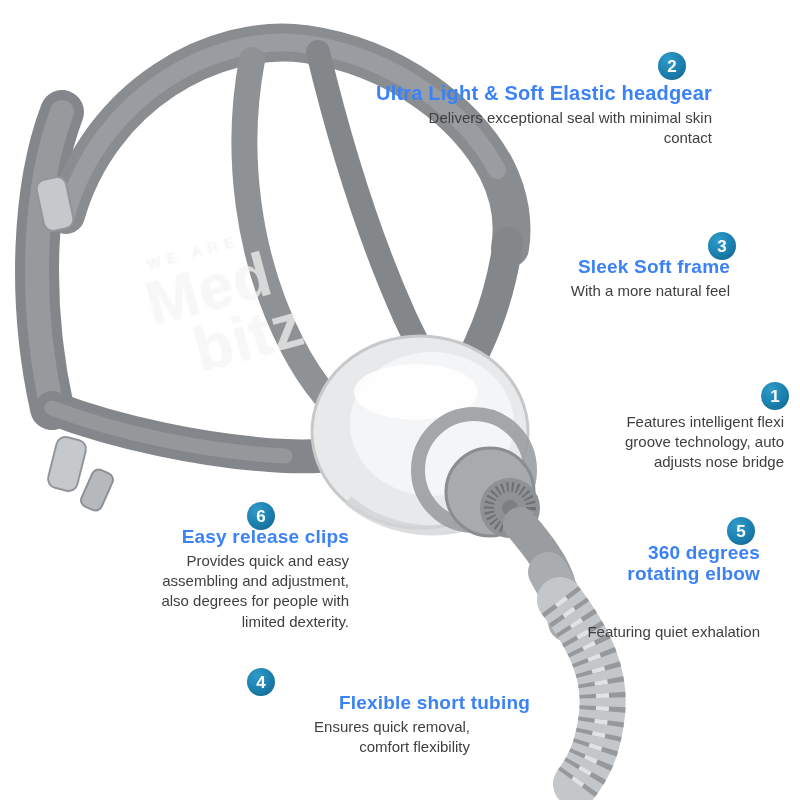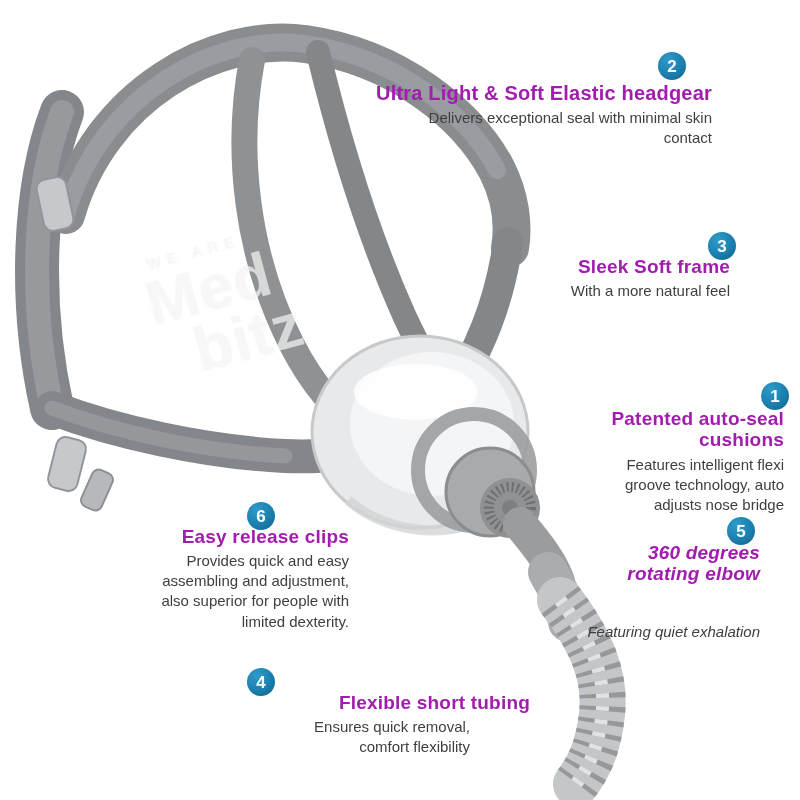--- a/index.html
+++ b/index.html
@@ -26,21 +26,21 @@
     width: 28px; height: 28px; border-radius: 50%;
     background: radial-gradient(circle at 35% 28%, #2e9ac8 0%, #1b7fae 55%, #135f88 100%);
     color: #ffffff; font-weight: bold; font-size: 17px;
     display: flex; align-items: center; justify-content: center;
     line-height: 1;
   }
   .callout { position: absolute; z-index: 3; }
   .callout.align-right { text-align: right; }
   .callout.align-left  { text-align: right; }
   .callout .title {
-    font-size: 19px; font-weight: bold; color: #a21caf;
+    font-size: 19px; font-weight: bold; color: #3b82f6;
     line-height: 1.12; letter-spacing: 0.2px;
   }
   .callout .desc {
     font-size: 15px; color: #3f3f3f; line-height: 1.34; margin-top: 4px;
   }
   .callout.align-right .desc { margin-left: auto; text-align: right; }
   .callout.align-right .title { margin-left: auto; }
 
   #c2 .title { font-size: 20px; }
   #c2 .desc  { max-width: 320px; }
@@ -119,32 +119,31 @@
     <div class="title">Ultra Light &amp; Soft Elastic headgear</div>
     <div class="desc">Delivers exceptional seal with minimal skin contact</div>
   </div>
 
   <div class="callout align-right" id="c3" style="right:70px; top:256px; width:280px;">
     <div class="title">Sleek Soft frame</div>
     <div class="desc">With a more natural feel</div>
   </div>
 
   <div class="callout align-right" id="c1" style="right:16px; top:408px; width:210px;">
-    <div class="title">Patented auto-seal cushions</div>
     <div class="desc">Features intelligent flexi groove technology, auto adjusts nose bridge</div>
   </div>
 
-  <div class="callout align-right" id="c5" style="right:40px; top:542px; width:210px;font-style:italic;">
+  <div class="callout align-right" id="c5" style="right:40px; top:542px; width:210px;">
     <div class="title">360 degrees rotating elbow</div>
     <div class="desc">Featuring quiet exhalation</div>
   </div>
 
   <div class="callout align-left" id="c6" style="left:144px; top:526px; width:205px;">
     <div class="title">Easy release clips</div>
-    <div class="desc">Provides quick and easy assembling and adjustment, also superior for people with limited dexterity.</div>
+    <div class="desc">Provides quick and easy assembling and adjustment, also degrees for people with limited dexterity.</div>
   </div>
 
   <div class="callout align-left" id="c4" style="left:290px; top:692px; width:240px;">
     <div class="title">Flexible short tubing</div>
     <div class="desc">Ensures quick removal, comfort flexibility</div>
   </div>
 
 </div>
 
 </body></html>

